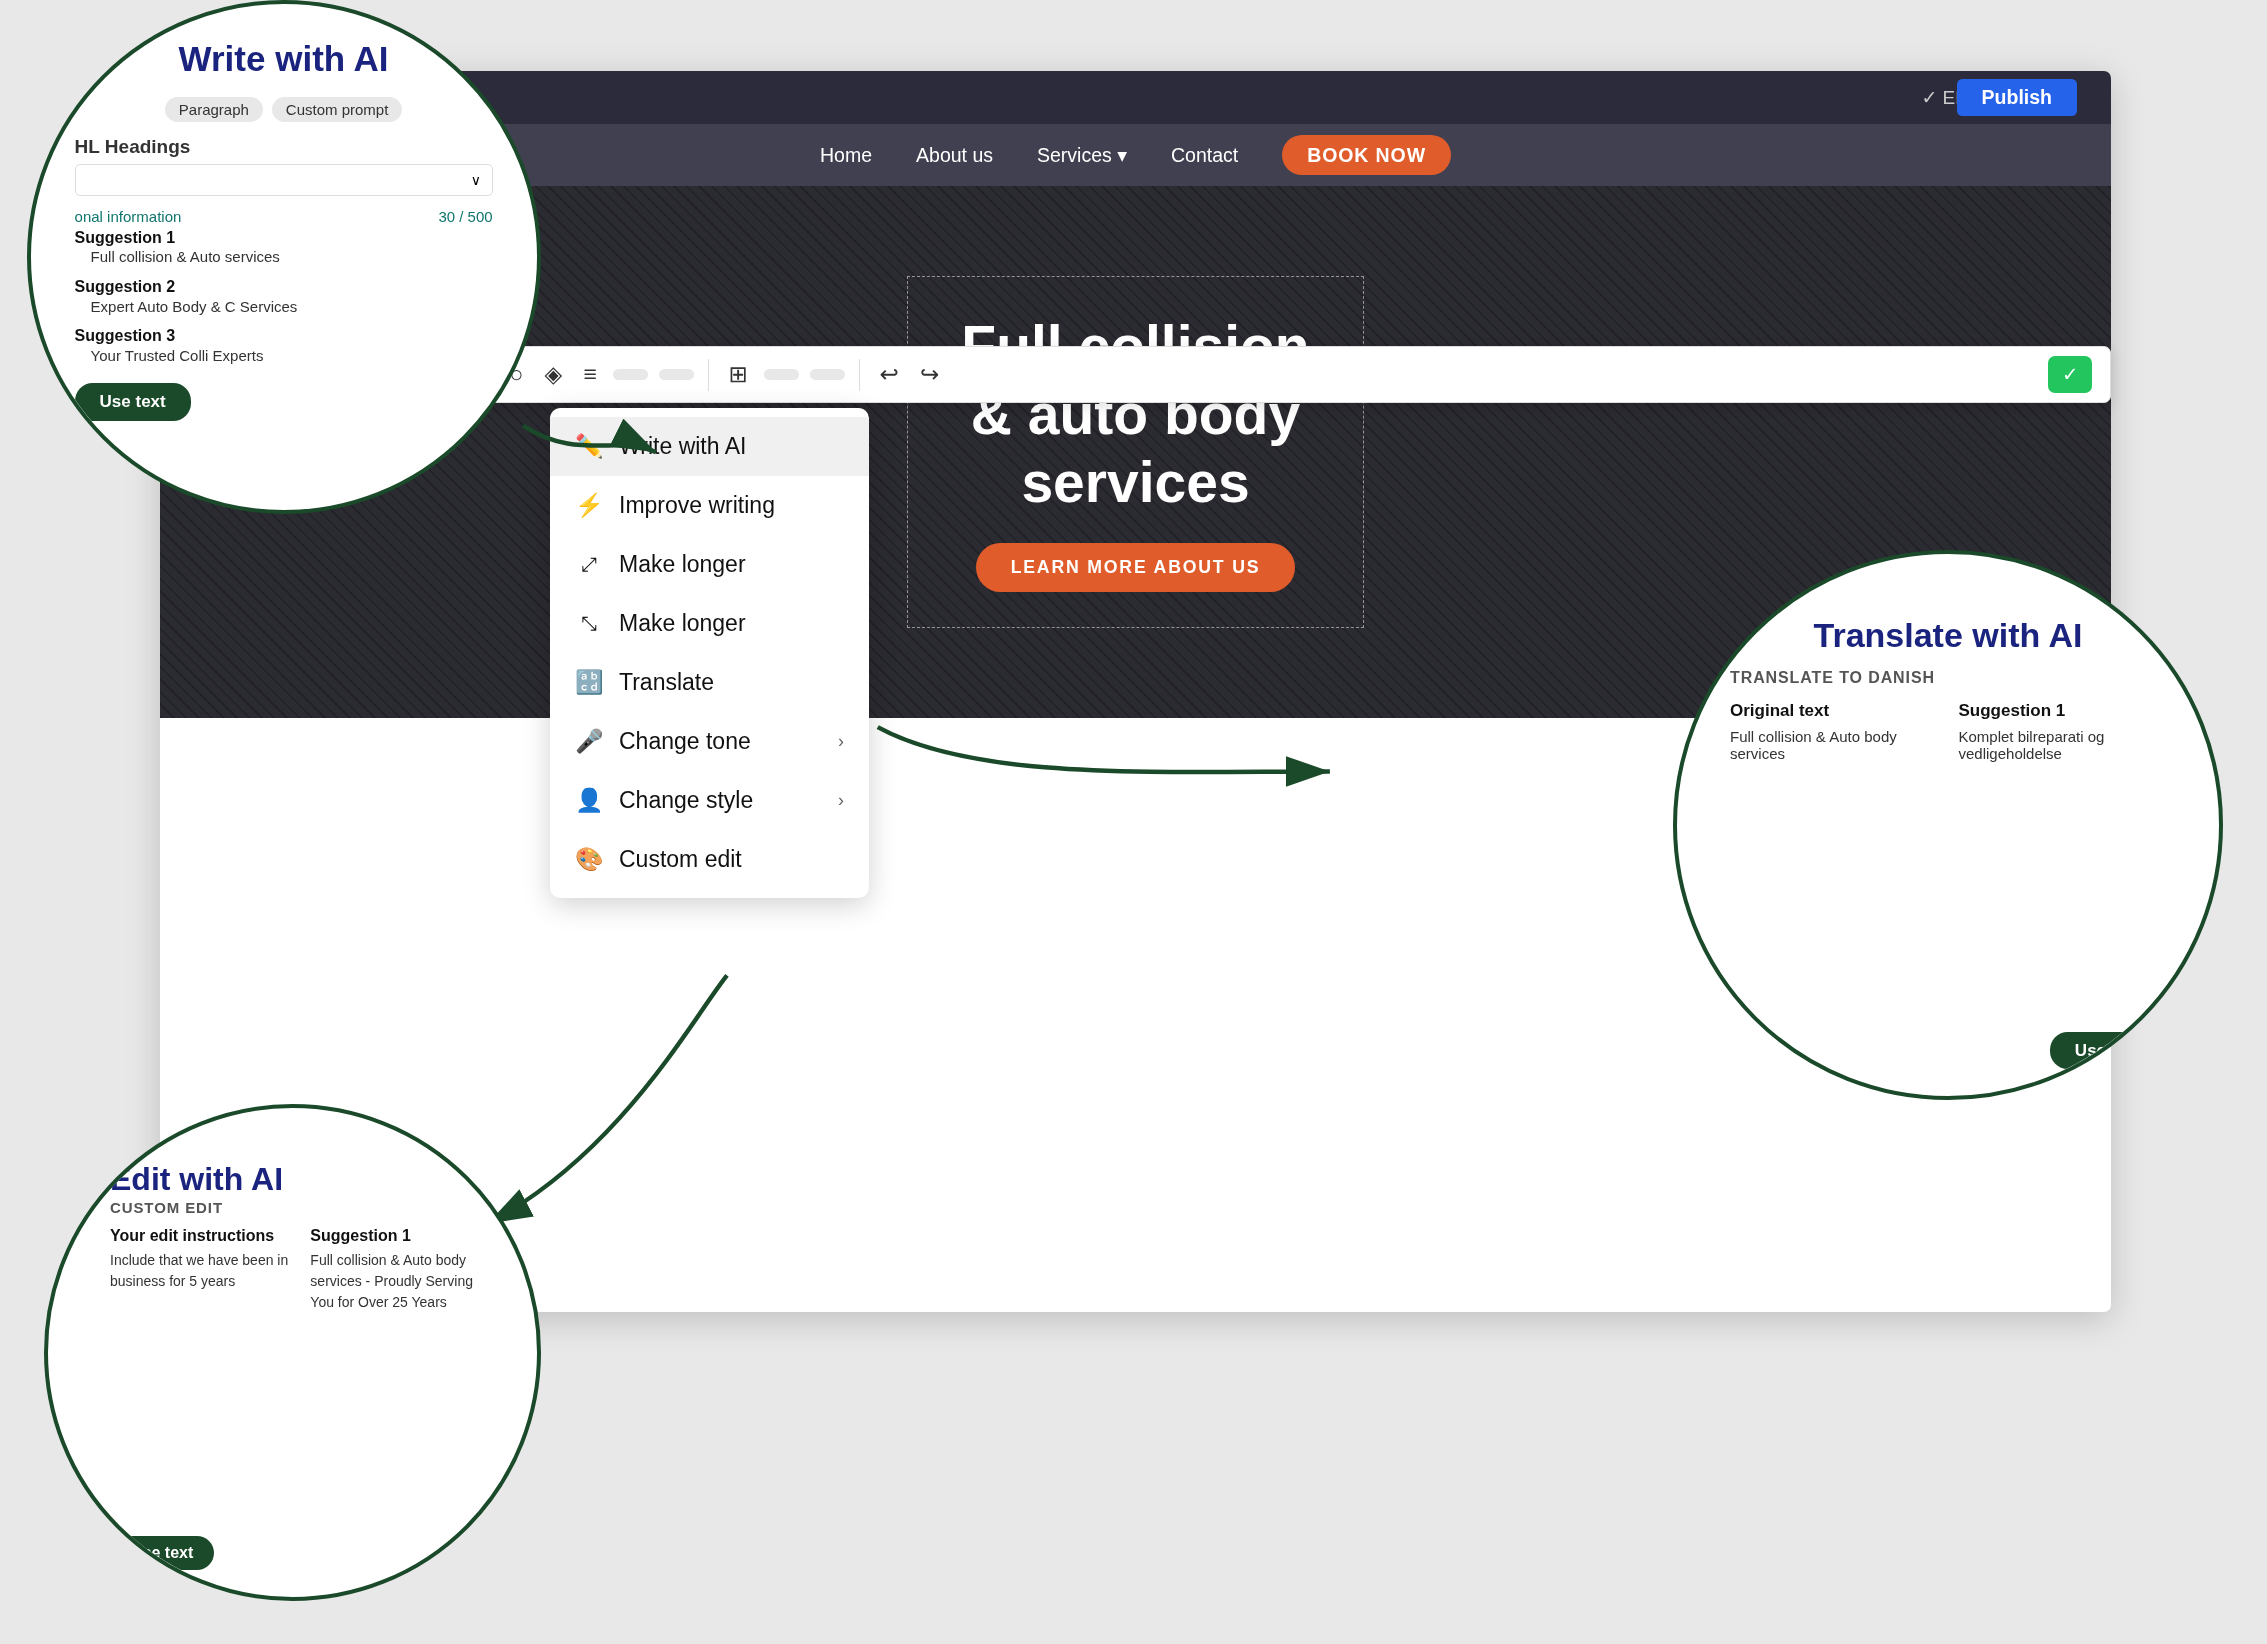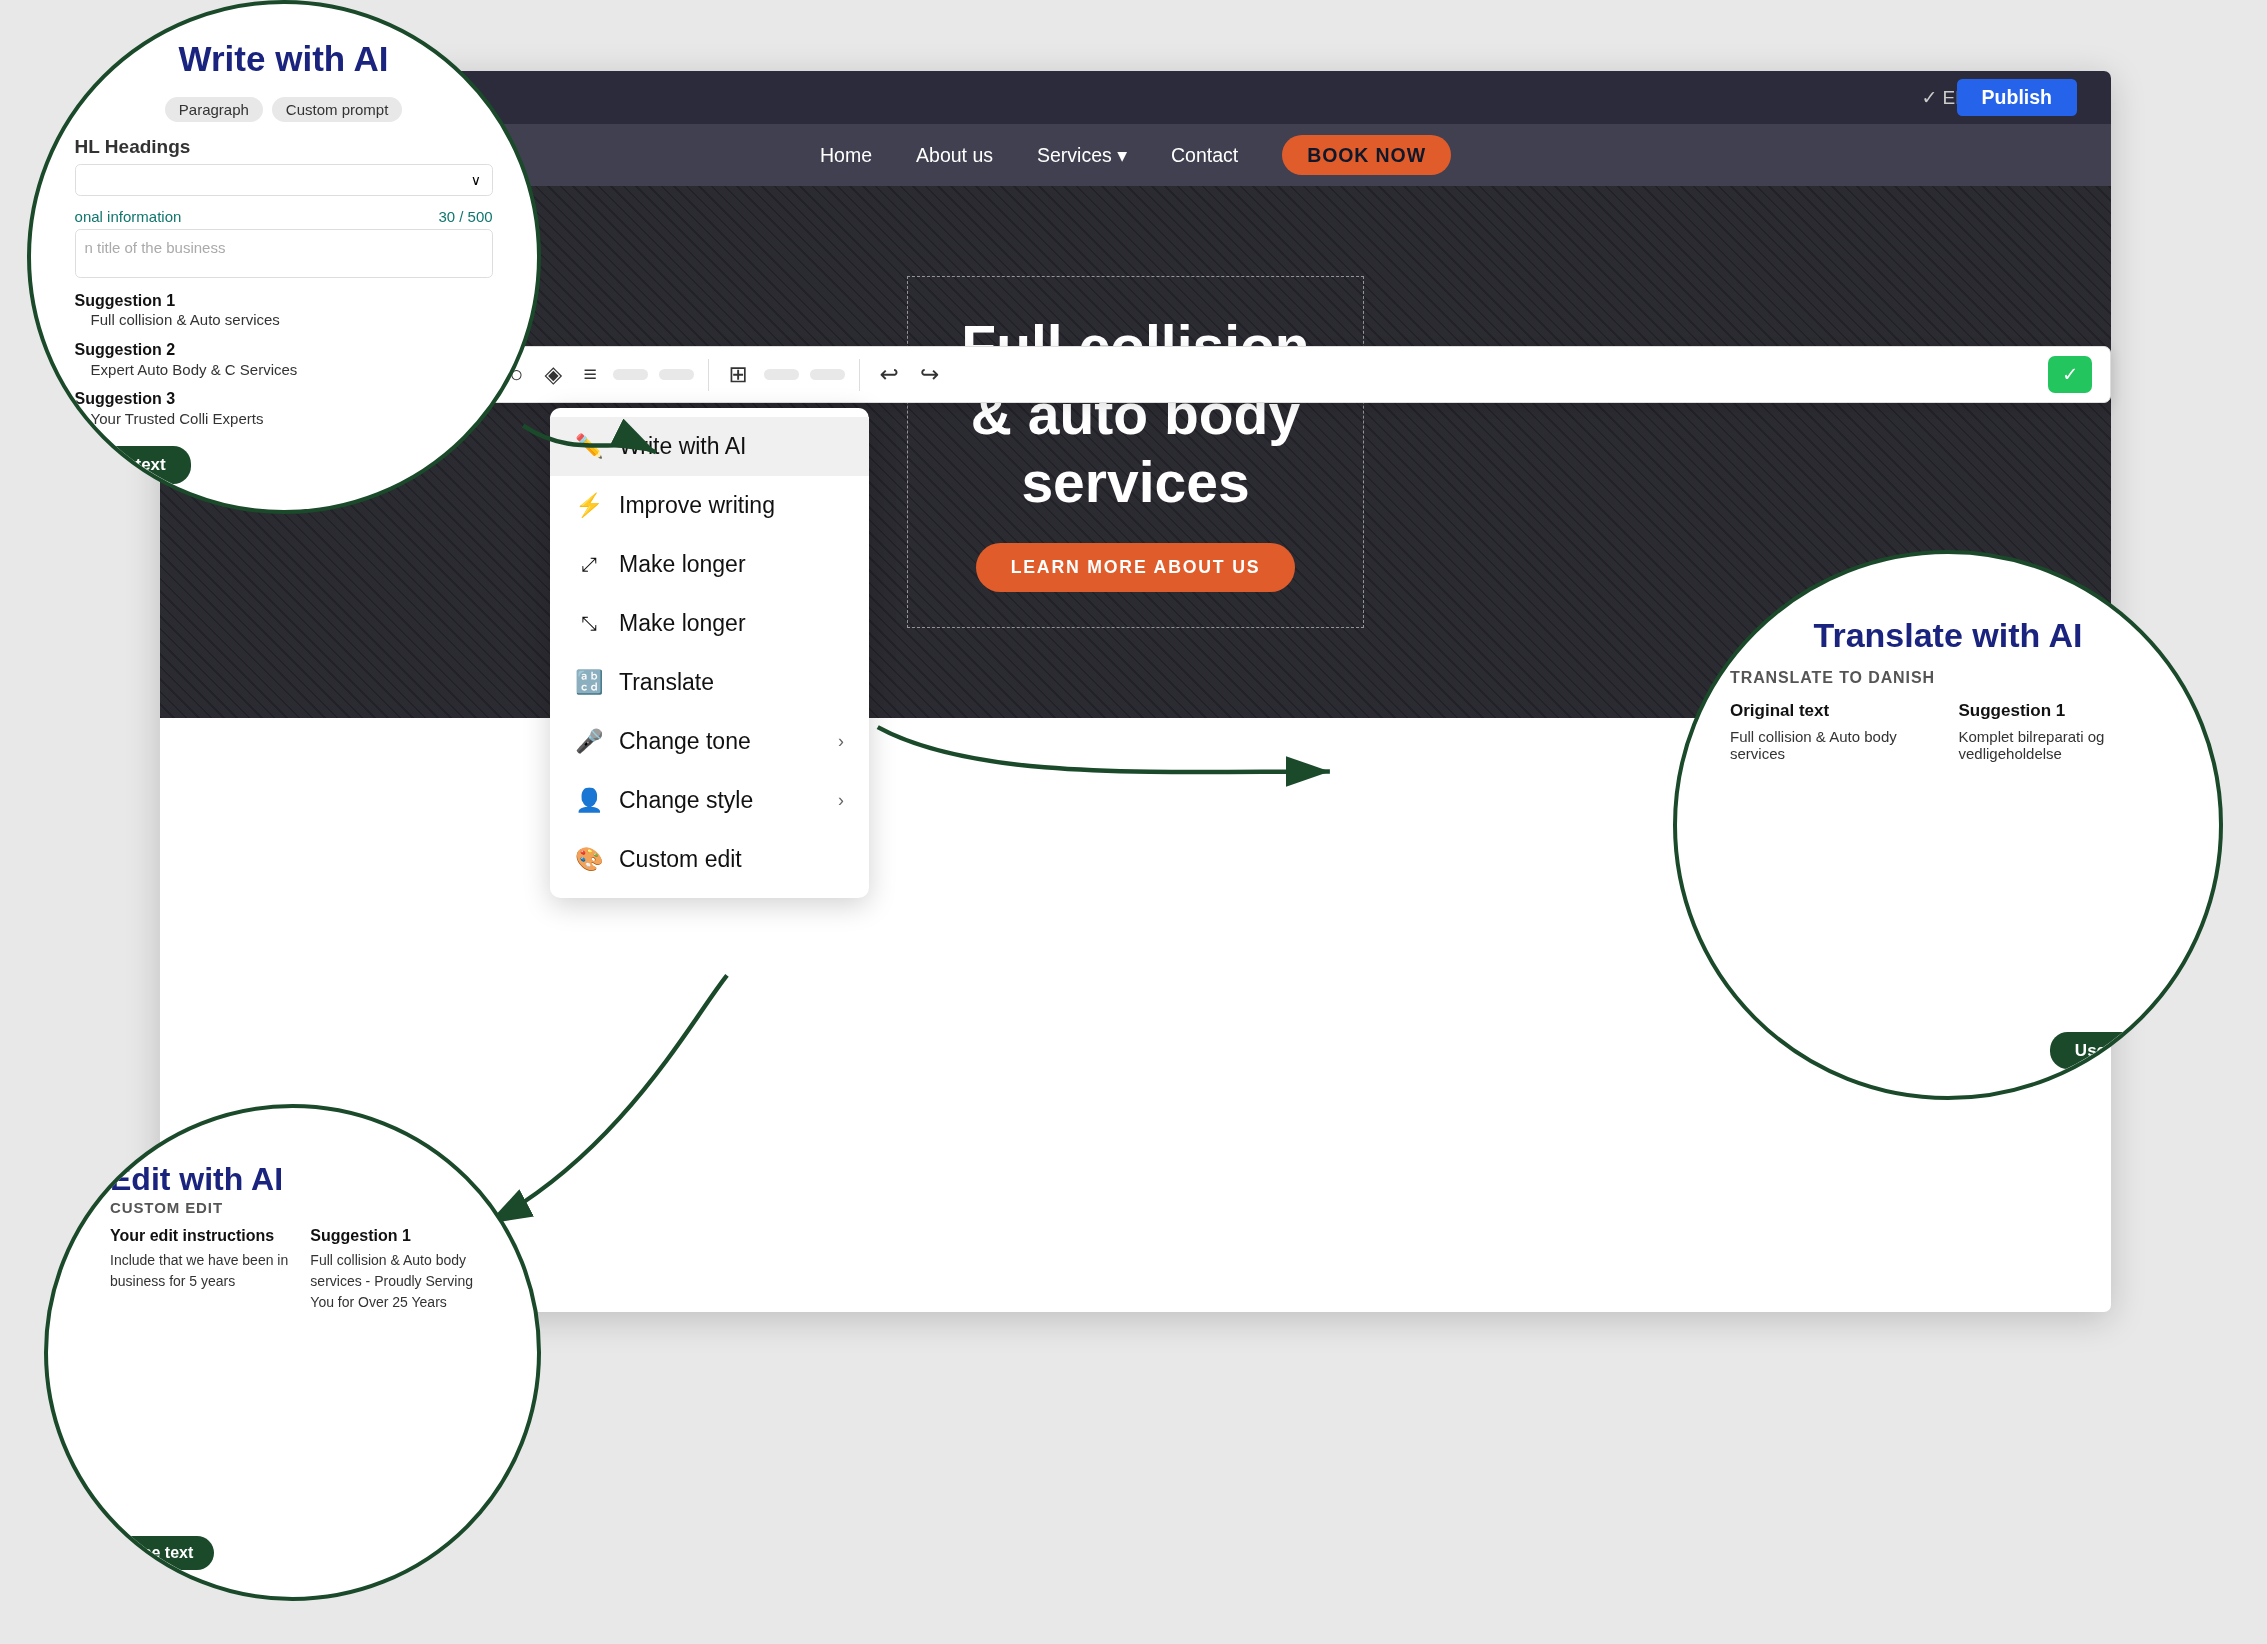--- a/index.html
+++ b/index.html
@@ -73,21 +73,21 @@
       justify-content: center;
       gap: 44px;
     }
     .nav-item {
       color: #fff;
       font-size: 19.5px;
       cursor: pointer;
     }
     .nav-book-btn {
       background: #e05c2a;
-      color: #0f172a;
+      color: #ffffff;
       border: none;
       border-radius: 26.6px;
       padding: 8.9px 25px;
       font-size: 19.5px;
       font-weight: 700;
       cursor: pointer;
       letter-spacing: 0.9px;
     }
 
     
@@ -536,21 +536,20 @@
   </div>
   <div style="width:100%;font-size:19px;color:#333;font-weight:600;margin-bottom:5.3px;">HL Headings</div>
   <div style="width:100%;display:flex;align-items:center;justify-content:space-between;border:0.9px solid #ddd;border-radius:5.3px;padding:7px 10.6px;margin-bottom:12.4px;cursor:pointer;">
     <span></span>
     <span>∨</span>
   </div>
   <div class="bubble-label-row">
     <span>onal information</span>
     <span>30 / 500</span>
   </div>
-  <div class="bubble-textarea-fake">n title of the business</div>
   <div class="bubble-suggestions">
     <div class="suggestion-item">
       <div class="suggestion-label">Suggestion 1</div>
       <div class="suggestion-text">Full collision &amp; Auto services</div>
     </div>
     <div class="suggestion-item">
       <div class="suggestion-label">Suggestion 2</div>
       <div class="suggestion-text">Expert Auto Body &amp; C Services</div>
     </div>
     <div class="suggestion-item">

